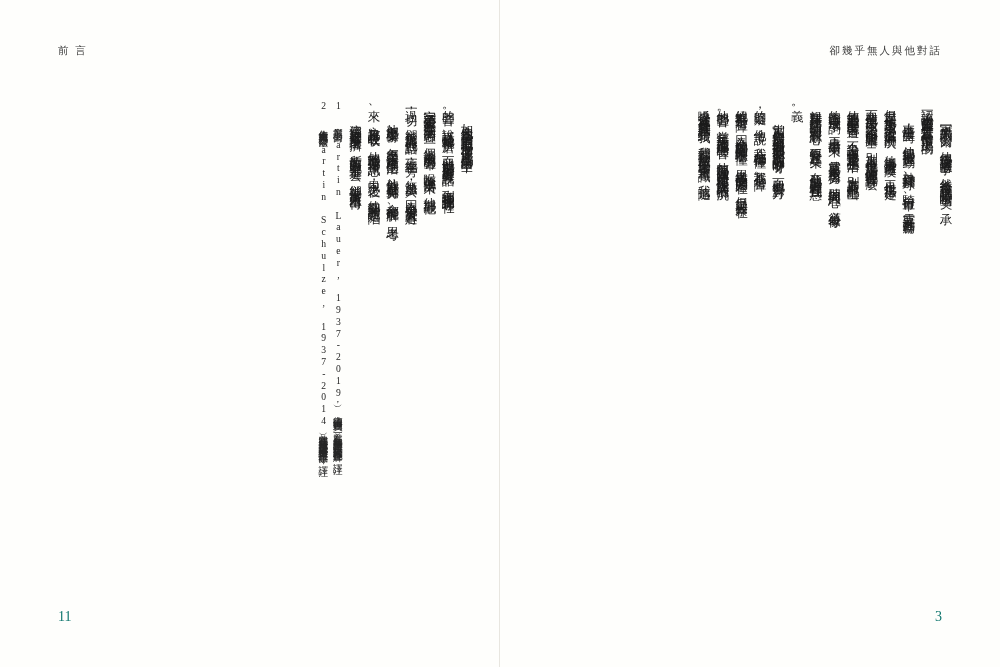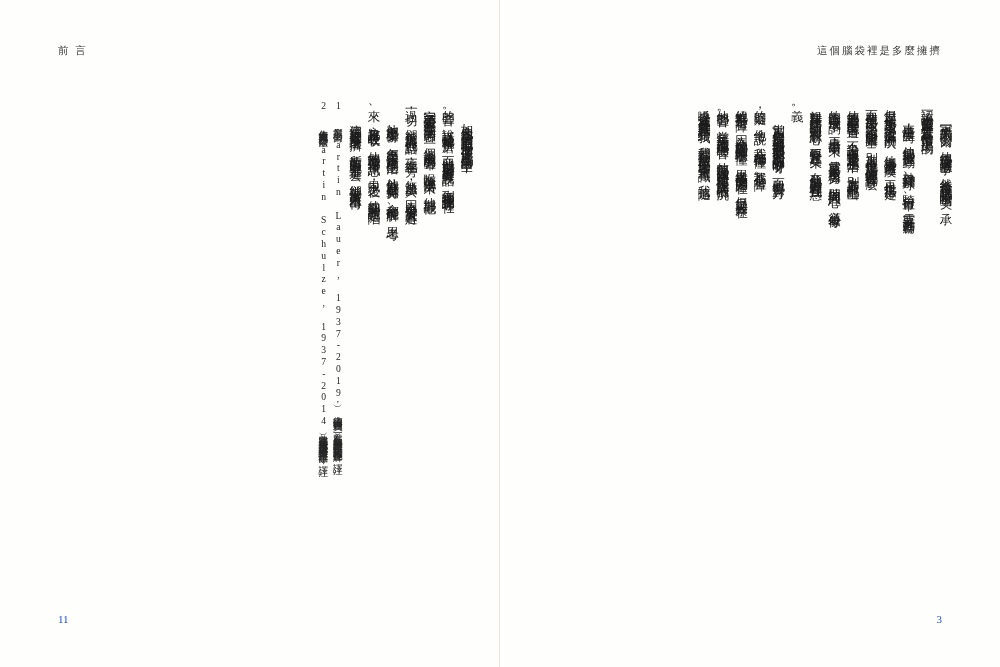--- a/index.html
+++ b/index.html
@@ -48,22 +48,22 @@
   .running-head.left-head {
     left: 58px;
   }
   .running-head.right-head {
     right: 58px;
   }
   
   .folio {
     position: absolute;
     bottom: 42px;
-    font-size: 11px;
-    color: #1d4ed8;
+    font-size: 14px;
+    color: #0f766e;
     font-family: "Liberation Serif", serif;
   }
   .folio.left-folio {
     left: 58px;
   }
   .folio.right-folio {
     right: 58px;
   }
   
   .col-area {
@@ -111,21 +111,21 @@
     margin-left: 10px;
     border-right: 0;
   }
 </style>
 </head>
 <body>
 
 <div class="spread">
 
   <div class="page right">
-    <div class="running-head right-head">這個腦袋裡是多麼擁擠</div>
+    <div class="running-head right-head">卻幾乎無人與他對話</div>
     <div class="folio right-folio">3</div>
     <div class="col-area right-area">
       <div class="vcol indent">冠軍的馬丁・勞爾。他很愛說這個故事，然後會在說到一半時咧嘴一笑，承</div>
       <div class="vcol">認第一次勞爾是在手臂打了石膏的情況下上場的。</div>
       <div class="vcol indent">事情發生時，他仍然擅長運動。熱愛打網球、騎自行車、需要活動筋骨。</div>
       <div class="vcol">但是在他第一次中風之後（血淋淋的一次），他半邊身體癱瘓、再也無法行走；</div>
       <div class="vcol">而在他第二次中風之後（小腦血管阻塞），別人就再也無法馬上聽懂他在說什麼，</div>
       <div class="vcol">他的原本是那麼能言善道、不論是在職場上還是私生活中。別人若要把他吐出</div>
       <div class="vcol">的音節拼湊成字詞，再擠出句子來，就需要很多想像力、練習與同理心。必須像母</div>
       <div class="vcol">親對待牙牙學語的幼兒一樣有耐心。得要豎起耳朵。在他發出的聲音裡找到意</div>

